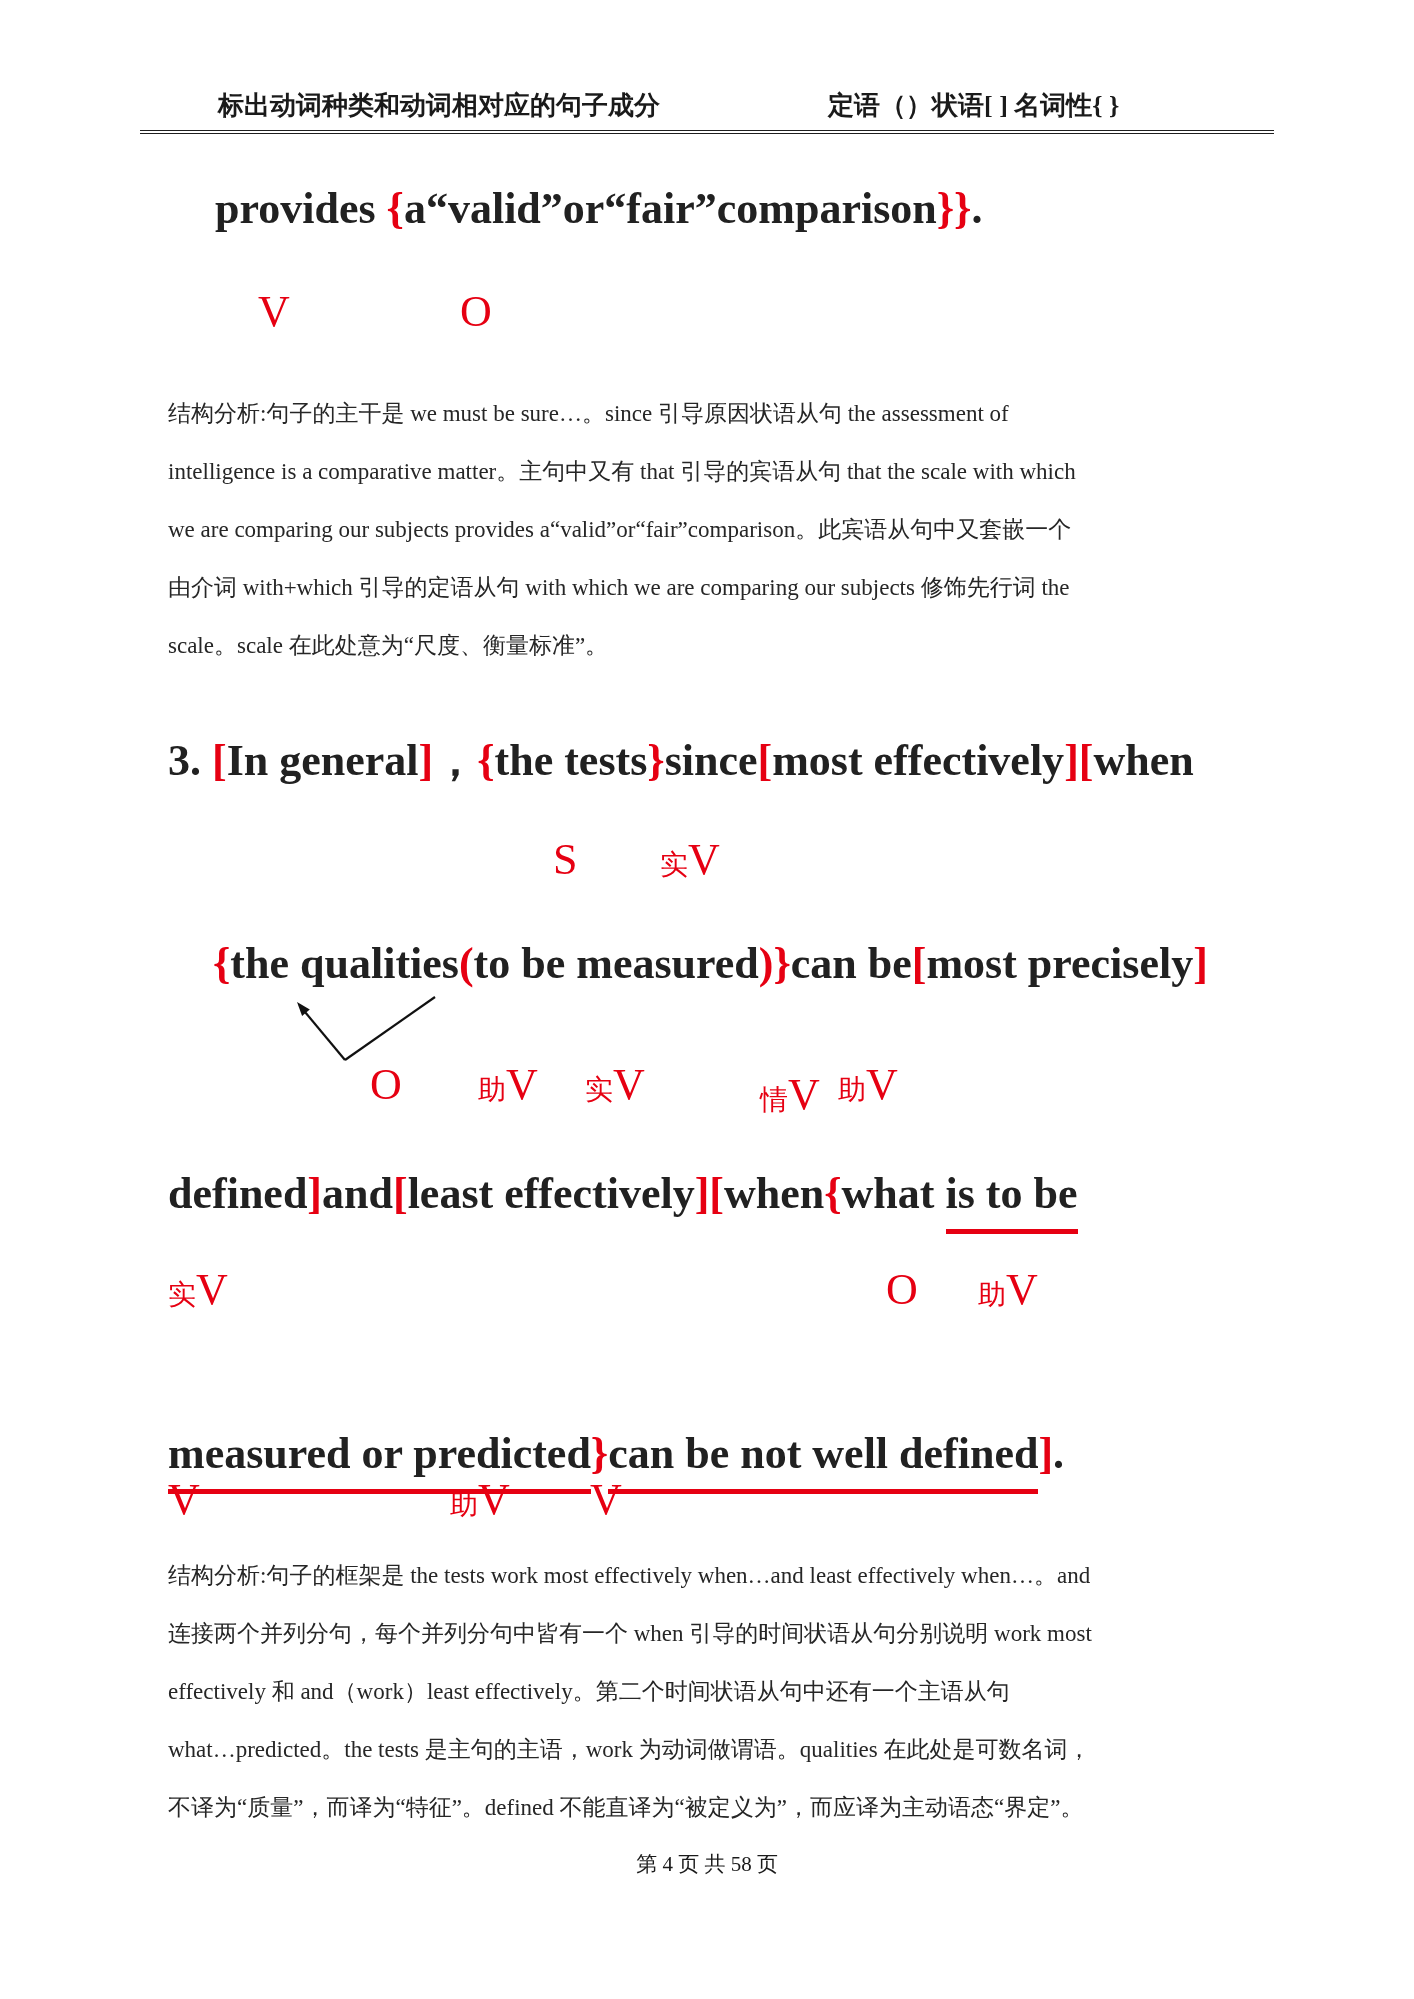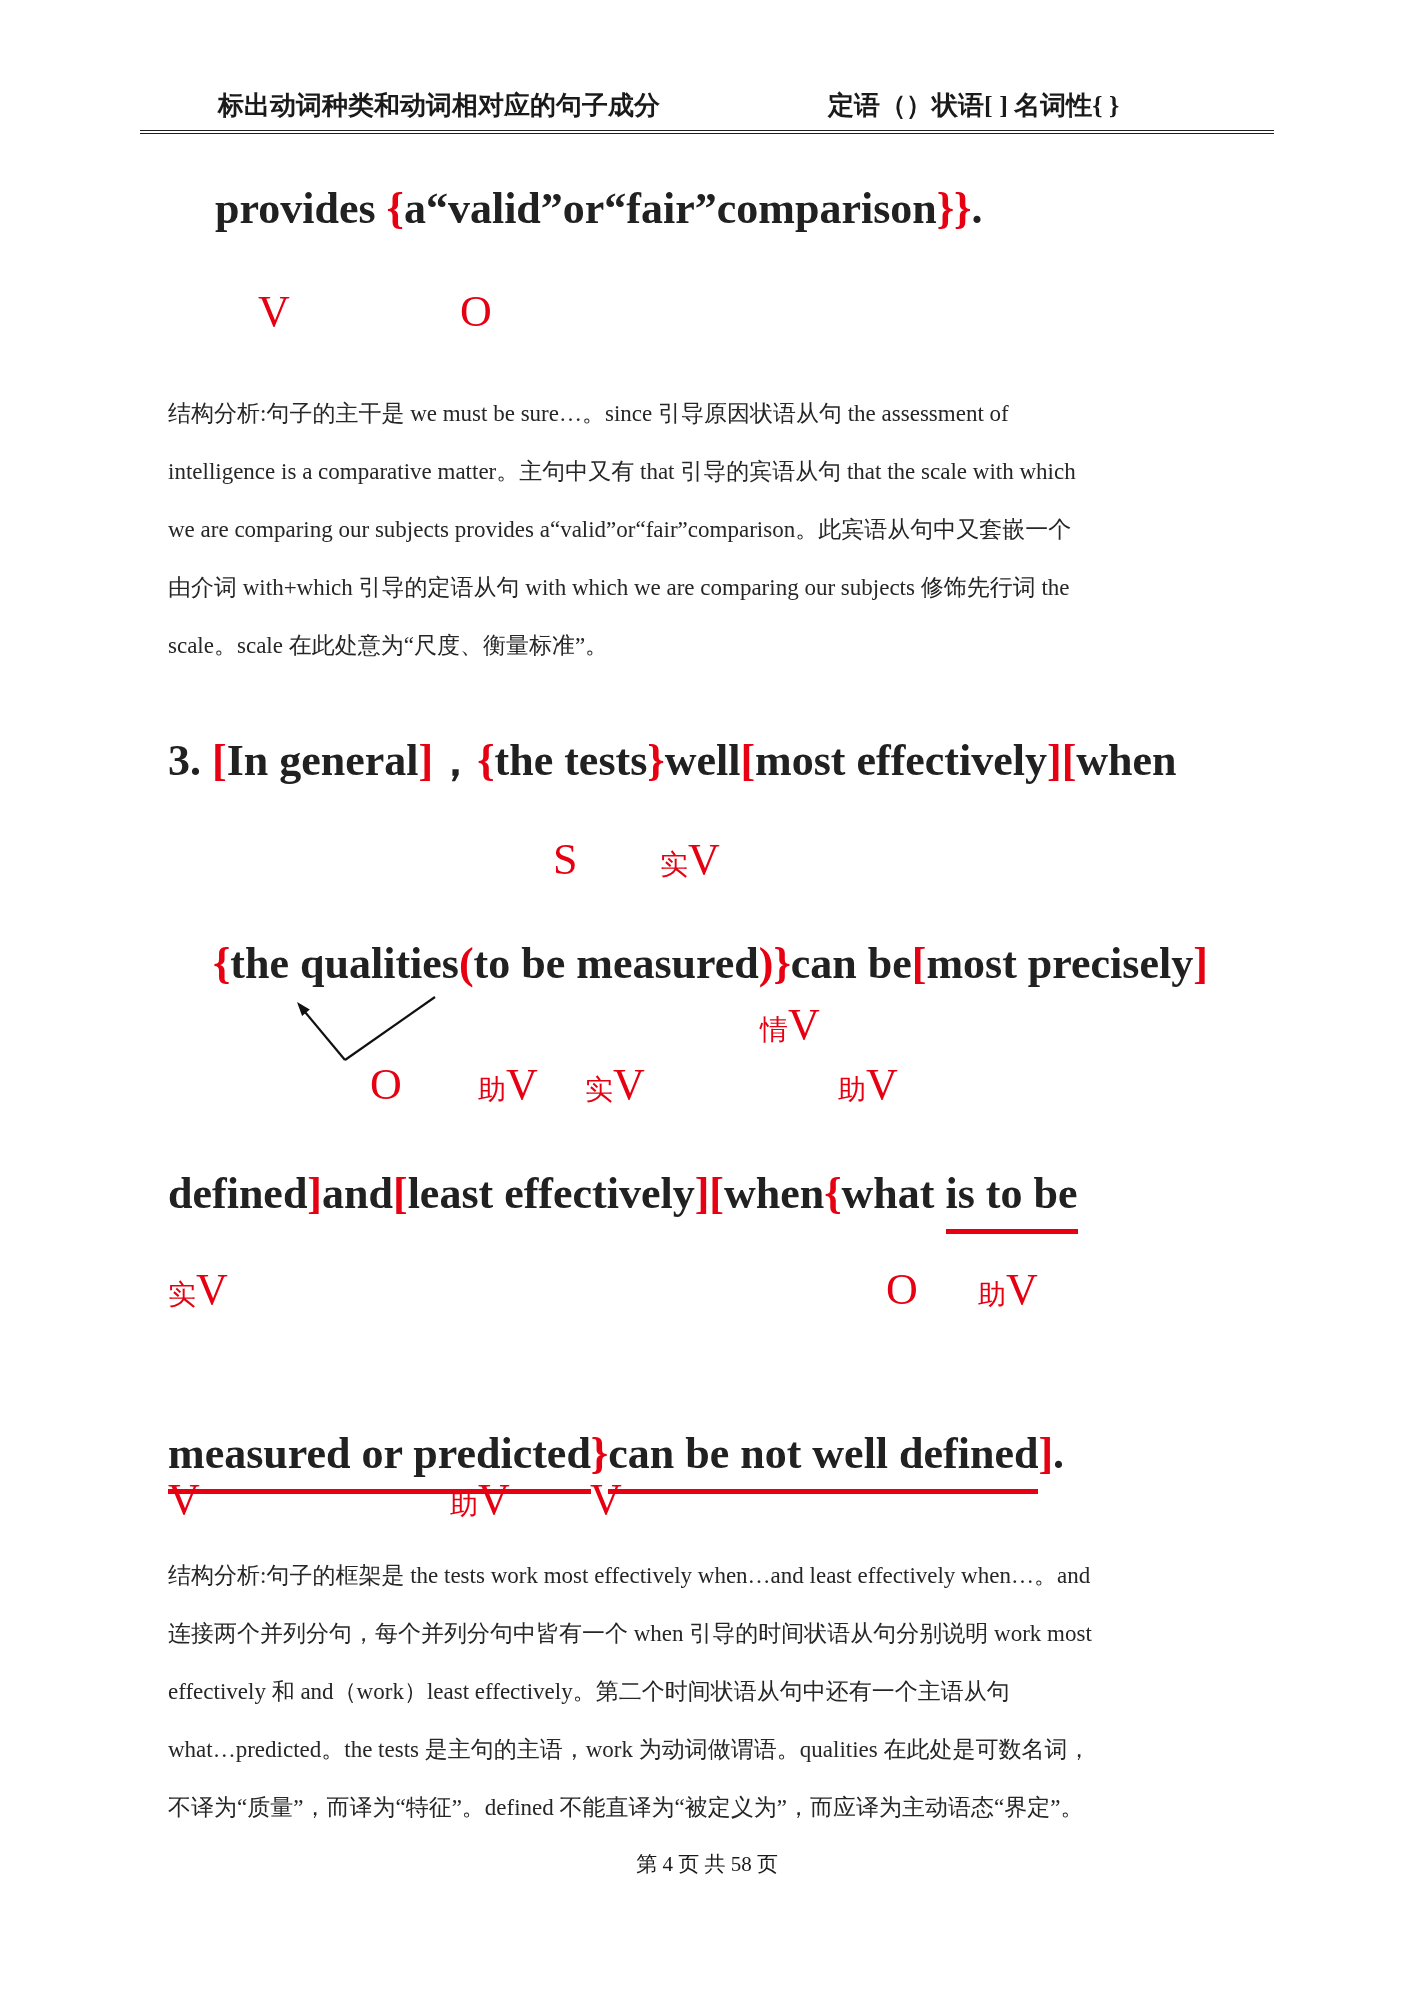--- a/index.html
+++ b/index.html
@@ -68,37 +68,37 @@
   <div class="marker" style="left:460px;top:290px;"><span>O</span></div>
 
   <div class="para" style="top:385px;">
     <div>结构分析:句子的主干是 we must be sure…。since 引导原因状语从句 the assessment of</div>
     <div>intelligence is a comparative matter。主句中又有 that 引导的宾语从句 that the scale with which</div>
     <div>we are comparing our subjects provides a“valid”or“fair”comparison。此宾语从句中又套嵌一个</div>
     <div>由介词 with+which 引导的定语从句 with which we are comparing our subjects 修饰先行词 the</div>
     <div>scale。scale 在此处意为“尺度、衡量标准”。</div>
   </div>
 
-  <div class="bigline" style="left:168px;top:735px;"><span>3. </span><span class="red">[</span><span>In general</span><span class="red">]</span><span>，</span><span class="red">{</span><span>the tests</span><span class="red">}</span><span>well</span><span class="red">[</span><span>most effectively</span><span class="red">]</span><span class="red">[</span><span>when</span></div>
+  <div class="bigline" style="left:168px;top:735px;"><span>3. </span><span class="red">[</span><span>In general</span><span class="red">]</span><span>，</span><span class="red">{</span><span>the tests</span><span class="red">}</span><span>since</span><span class="red">[</span><span>most effectively</span><span class="red">]</span><span class="red">[</span><span>when</span></div>
 
   <div class="marker" style="left:553px;top:838px;"><span>S</span></div>
   <div class="marker" style="left:660px;top:838px;"><span class="cn">实</span><span>V</span></div>
 
   <div class="bigline" style="left:213px;top:938px;"><span class="red">{</span><span>the qualities</span><span class="red">(</span><span>to be measured</span><span class="red">)</span><span class="red">}</span><span>can be</span><span class="red">[</span><span>most precisely</span><span class="red">]</span></div>
 
   <svg class="arrow-svg" width="160" height="72" viewBox="0 0 160 72">
     <line x1="60" y1="68" x2="20" y2="20" stroke="#111111" stroke-width="2.2"></line>
     <polygon points="12,10 24.8,17.6 17.1,24.0" fill="#111111"></polygon>
     <line x1="60" y1="68" x2="150" y2="5" stroke="#111111" stroke-width="2.2"></line>
   </svg>
 
   <div class="marker" style="left:370px;top:1063px;"><span>O</span></div>
   <div class="marker" style="left:478px;top:1063px;"><span class="cn">助</span><span>V</span></div>
   <div class="marker" style="left:585px;top:1063px;"><span class="cn">实</span><span>V</span></div>
-  <div class="marker" style="left:760px;top:1003px;"><span class="cn">情</span><span>V</span></div>
+  <div class="marker" style="left:760px;top:1073px;"><span class="cn">情</span><span>V</span></div>
   <div class="marker" style="left:838px;top:1063px;"><span class="cn">助</span><span>V</span></div>
 
   <div class="bigline" style="left:168px;top:1168px;"><span>defined</span><span class="red">]</span><span>and</span><span class="red">[</span><span>least effectively</span><span class="red">]</span><span class="red">[</span><span>when</span><span class="red">{</span><span>what </span><span class="ul">is to be</span></div>
 
   <div class="marker" style="left:168px;top:1268px;"><span class="cn">实</span><span>V</span></div>
   <div class="marker" style="left:886px;top:1268px;"><span>O</span></div>
   <div class="marker" style="left:978px;top:1268px;"><span class="cn">助</span><span>V</span></div>
 
   <div class="bigline" style="left:168px;top:1428px;"><span class="ul">measured or predicted</span><span class="red">}</span><span class="ul">can be not well defined</span><span class="red">]</span><span>.</span></div>
 

